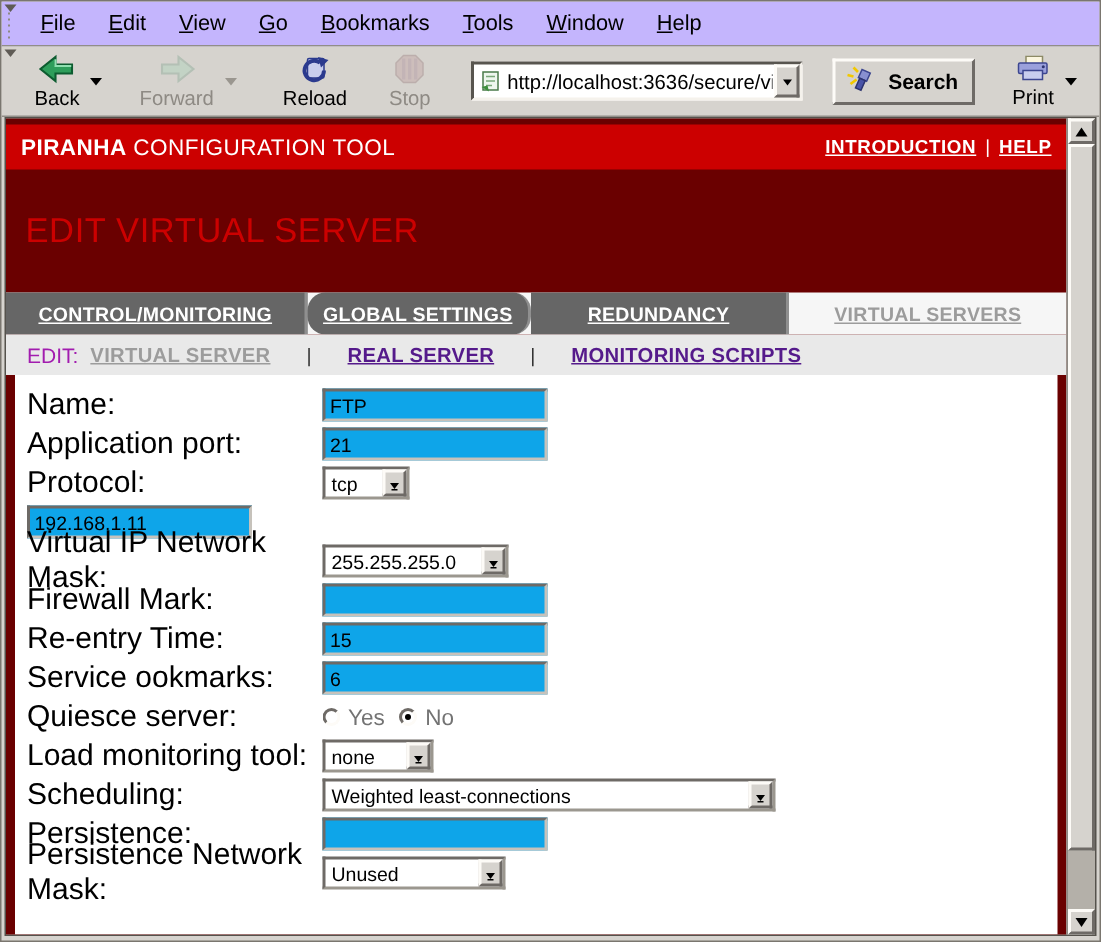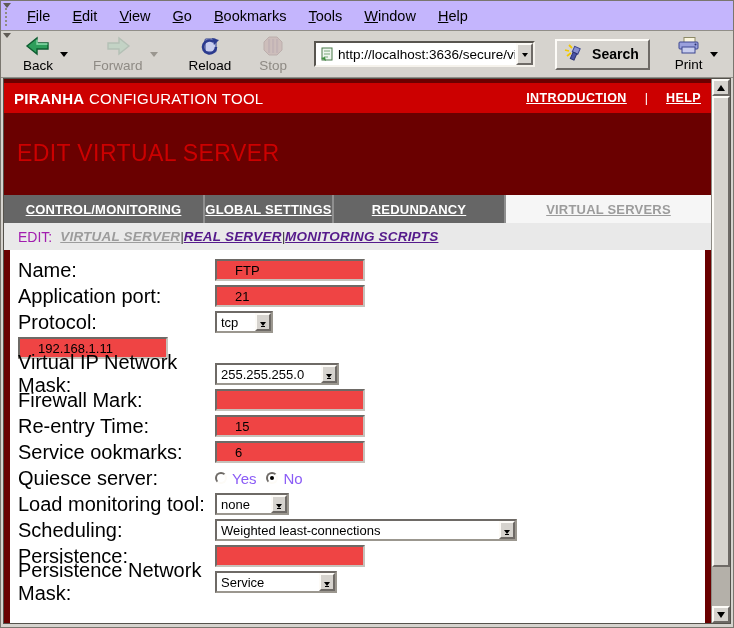--- a/index.html
+++ b/index.html
@@ -78,67 +78,67 @@
     margin:0 2px 2px 2px; height:546px; display:flex;
     border:1px solid #55524c;
   }
   .page { flex:1; background:#6a0000; display:flex; flex-direction:column; overflow:hidden; }
   .banner {
     margin-top:4px; height:30px; background:#cc0000;
     display:flex; align-items:center; padding:0 10px; color:#fff; flex:none;
   }
   .brand-bold { font-weight:bold; font-size:15px; letter-spacing:.3px; }
   .brand-rest { font-size:15px; letter-spacing:.3px; white-space:pre; }
-  .banner-links { margin-left:auto; display:flex; align-items:center; gap:18px; font-size:12.5px; font-weight:bold; }
+  .banner-links { margin-left:auto; display:flex; align-items:center; gap:6px; font-size:12.5px; font-weight:bold; }
   .banner-link { color:#fff; text-decoration:underline; letter-spacing:.4px; cursor:pointer; }
   .banner-sep { color:#fff; font-weight:normal; }
   .page-title { margin:28px 0 0 13px; font-size:23px; line-height:24px; color:#cc0000; letter-spacing:.4px; flex:none; }
   
   .tabbar { margin-top:30px; height:28px; display:flex; background:#f6f6f6; align-items:stretch; flex:none; }
   .tab {
     background:#666666; display:flex; align-items:center; justify-content:center;
     border-right:2px solid #8f8f8f; cursor:pointer;
   }
   .tab:nth-child(1) { width:201px; }
-  .tab:nth-child(2) { width:129px; }
+  .tab:nth-child(2) { width:149px;border-radius:12px; }
   .tab:nth-child(3) { width:172px; }
   .tab-label { color:#fff; font-weight:bold; font-size:13px; text-decoration:underline; letter-spacing:.2px; }
   .tab.active { background:transparent; border-right:none; flex:1; }
   .tab.active .tab-label { color:#9c9c9c; }
   
   .subnav {
     height:27px; background:#e9e9e9; display:flex; align-items:center;
     padding-left:14px; gap:8px; flex:none;
   }
   .subnav-prefix { font-size:14px; color:#a21caf; }
   .subnav-item { font-size:13.5px; font-weight:bold; text-decoration:underline; letter-spacing:.2px; cursor:pointer; }
   .subnav-item.current { color:#9c9c9c; cursor:default; }
   .subnav-item.link { color:#551a8b; }
   .subnav-sep { color:#333; font-size:13px; }
   
   .form-wrap { flex:1; background:#ffffff; margin:0 6px; padding:7px 0 0 8px; overflow:hidden; }
   .form-row { display:flex; align-items:center; height:26px; }
   .form-label { width:197px; flex:none; font-size:20px; color:#000; }
   .text-input {
-    height:22px; background:#ef4444; color:#000; font-size:13px; padding:0 18px;
+    height:22px; background:#0ea5e9; color:#000; font-size:13px; padding:0 3px;
     border:2px solid; border-color:#6e6a66 #c6c2bb #c6c2bb #6e6a66;
     font-family:"Liberation Sans",sans-serif; outline:none;
   }
   .select {
     height:22px; display:flex; align-items:stretch; background:#fff; cursor:pointer;
     border:2px solid; border-color:#6e6a66 #9b978f #9b978f #6e6a66;
   }
   .select-value { flex:1; font-size:13px; color:#000; padding:2px 4px 0 4px; white-space:nowrap; overflow:hidden; }
   .select-btn {
     width:16px; flex:none; background:#d6d3ce;
     border:2px solid; border-color:#fdfbf7 #6e6a66 #6e6a66 #fdfbf7;
     display:flex; align-items:center; justify-content:center;
   }
   .select-btn .tri { width:0; height:0; border:3px solid transparent; border-top:4px solid #000; margin-top:4px; border-bottom:none; box-shadow:0 2px 0 -1px #000; }
-  .radio-group { display:flex; align-items:flex-end; font-size:15px; color:#8b5cf6; }
+  .radio-group { display:flex; align-items:flex-end; font-size:15px; color:#737373; }
   .radio-opt { display:flex; align-items:center; margin-right:10px; cursor:pointer; }
   .radio {
     width:12px; height:12px; border-radius:50%; background:#fff; margin-right:5px;
     border:2px solid; border-color:#6e6a66 #fdfbf7 #fdfbf7 #6e6a66;
     display:flex; align-items:center; justify-content:center;
   }
   .radio .dot { width:4px; height:4px; border-radius:50%; background:#000; }
   
   .scrollbar { width:19px; flex:none; background:#b4b0a9; display:flex; flex-direction:column; border-left:1px solid #8d8a84; }
   .sb-btn {
@@ -302,21 +302,21 @@
         <div class="tab">
           <span class="tab-label">REDUNDANCY</span>
         </div>
         <div class="tab active">
           <span class="tab-label">VIRTUAL SERVERS</span>
         </div>
       </div>
 
     <div class="subnav">
       <span class="subnav-prefix">EDIT:</span>
-      <span id="subnav-items" style="display:flex;align-items:center;gap:0;font-style:italic;">
+      <span id="subnav-items" style="display:flex;align-items:center;gap:24px;">
           <span class="subnav-item current">VIRTUAL SERVER</span>
           <span class="subnav-sep">|</span>
           <span class="subnav-item link">REAL SERVER</span>
           <span class="subnav-sep">|</span>
           <span class="subnav-item link">MONITORING SCRIPTS</span>
         </span>
     </div>
 
     <div class="form-wrap" id="form">
         <div class="form-row">
@@ -393,21 +393,21 @@
             </span>
           </div>
         </div>
         <div class="form-row">
           <div class="form-label">Persistence:</div>
           <input class="text-input" style="width: 150px;">
         </div>
         <div class="form-row">
           <div class="form-label">Persistence Network Mask:</div>
           <div class="select" style="width: 122px;">
-            <span class="select-value">Service</span>
+            <span class="select-value">Unused</span>
             <span class="select-btn">
               <span class="tri"></span>
             </span>
           </div>
         </div>
       </div>
   </div>
 
   <div class="scrollbar">
     <div class="sb-btn">

